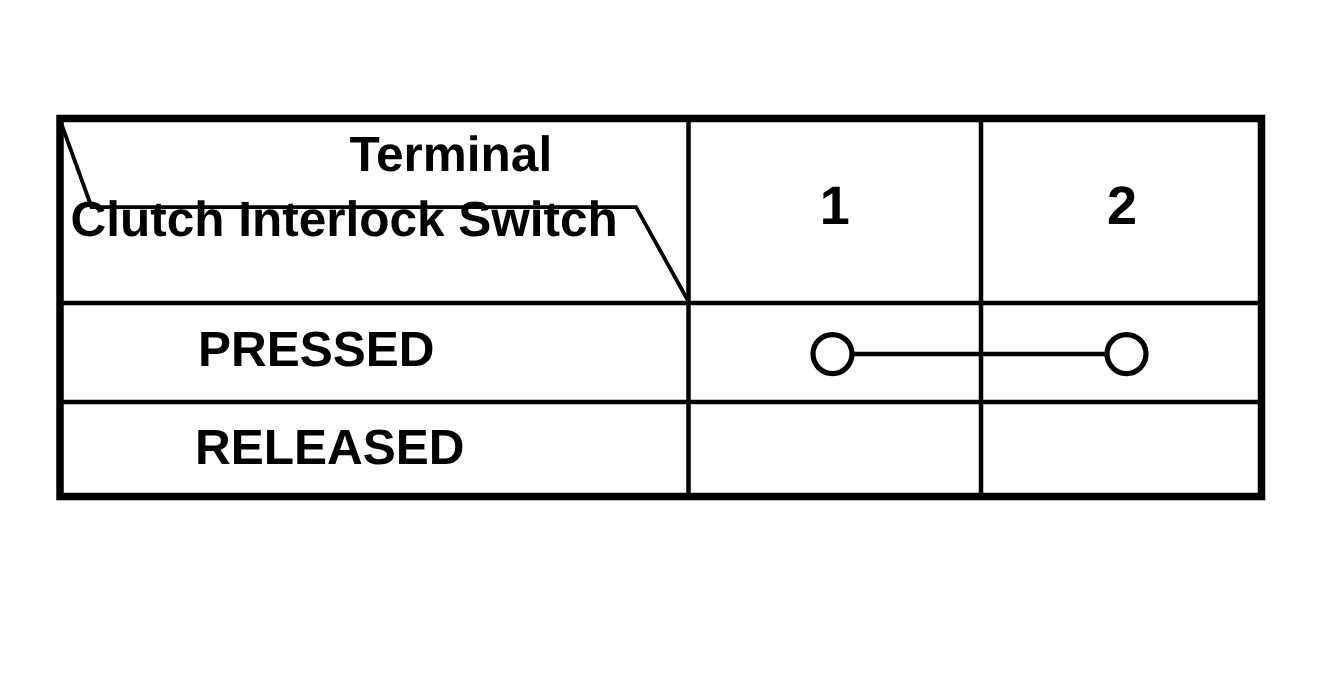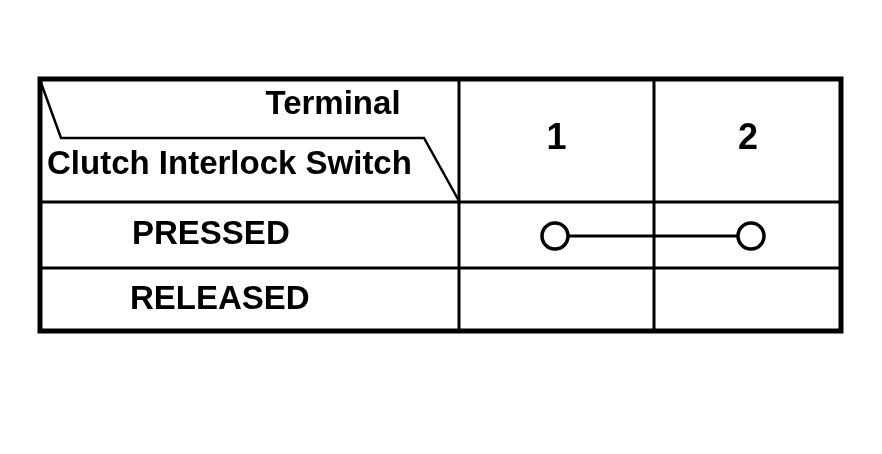--- a/index.html
+++ b/index.html
@@ -29,25 +29,25 @@
     font-weight: bold;
     font-size: 33px;
     line-height: 1.1;
     white-space: nowrap;
     color: var(--ink);
   }
   .t-terminal {
     left: 233px;
     top: 85px;
     width: 200px;
-    text-align: center;
+    text-align: left;
   }
   .t-switch {
     left: 47px;
-    top: 145px;
+    top: 128px;
   }
   .t-col {
     top: 117px;
     font-size: 36px;
     text-align: center;
   }
   .t-col1 { left: 459px; width: 195px; }
   .t-col2 { left: 654px; width: 188px; }
   .t-pressed  { left: 132px; top: 215px; }
   .t-released { left: 130px; top: 280px; }

